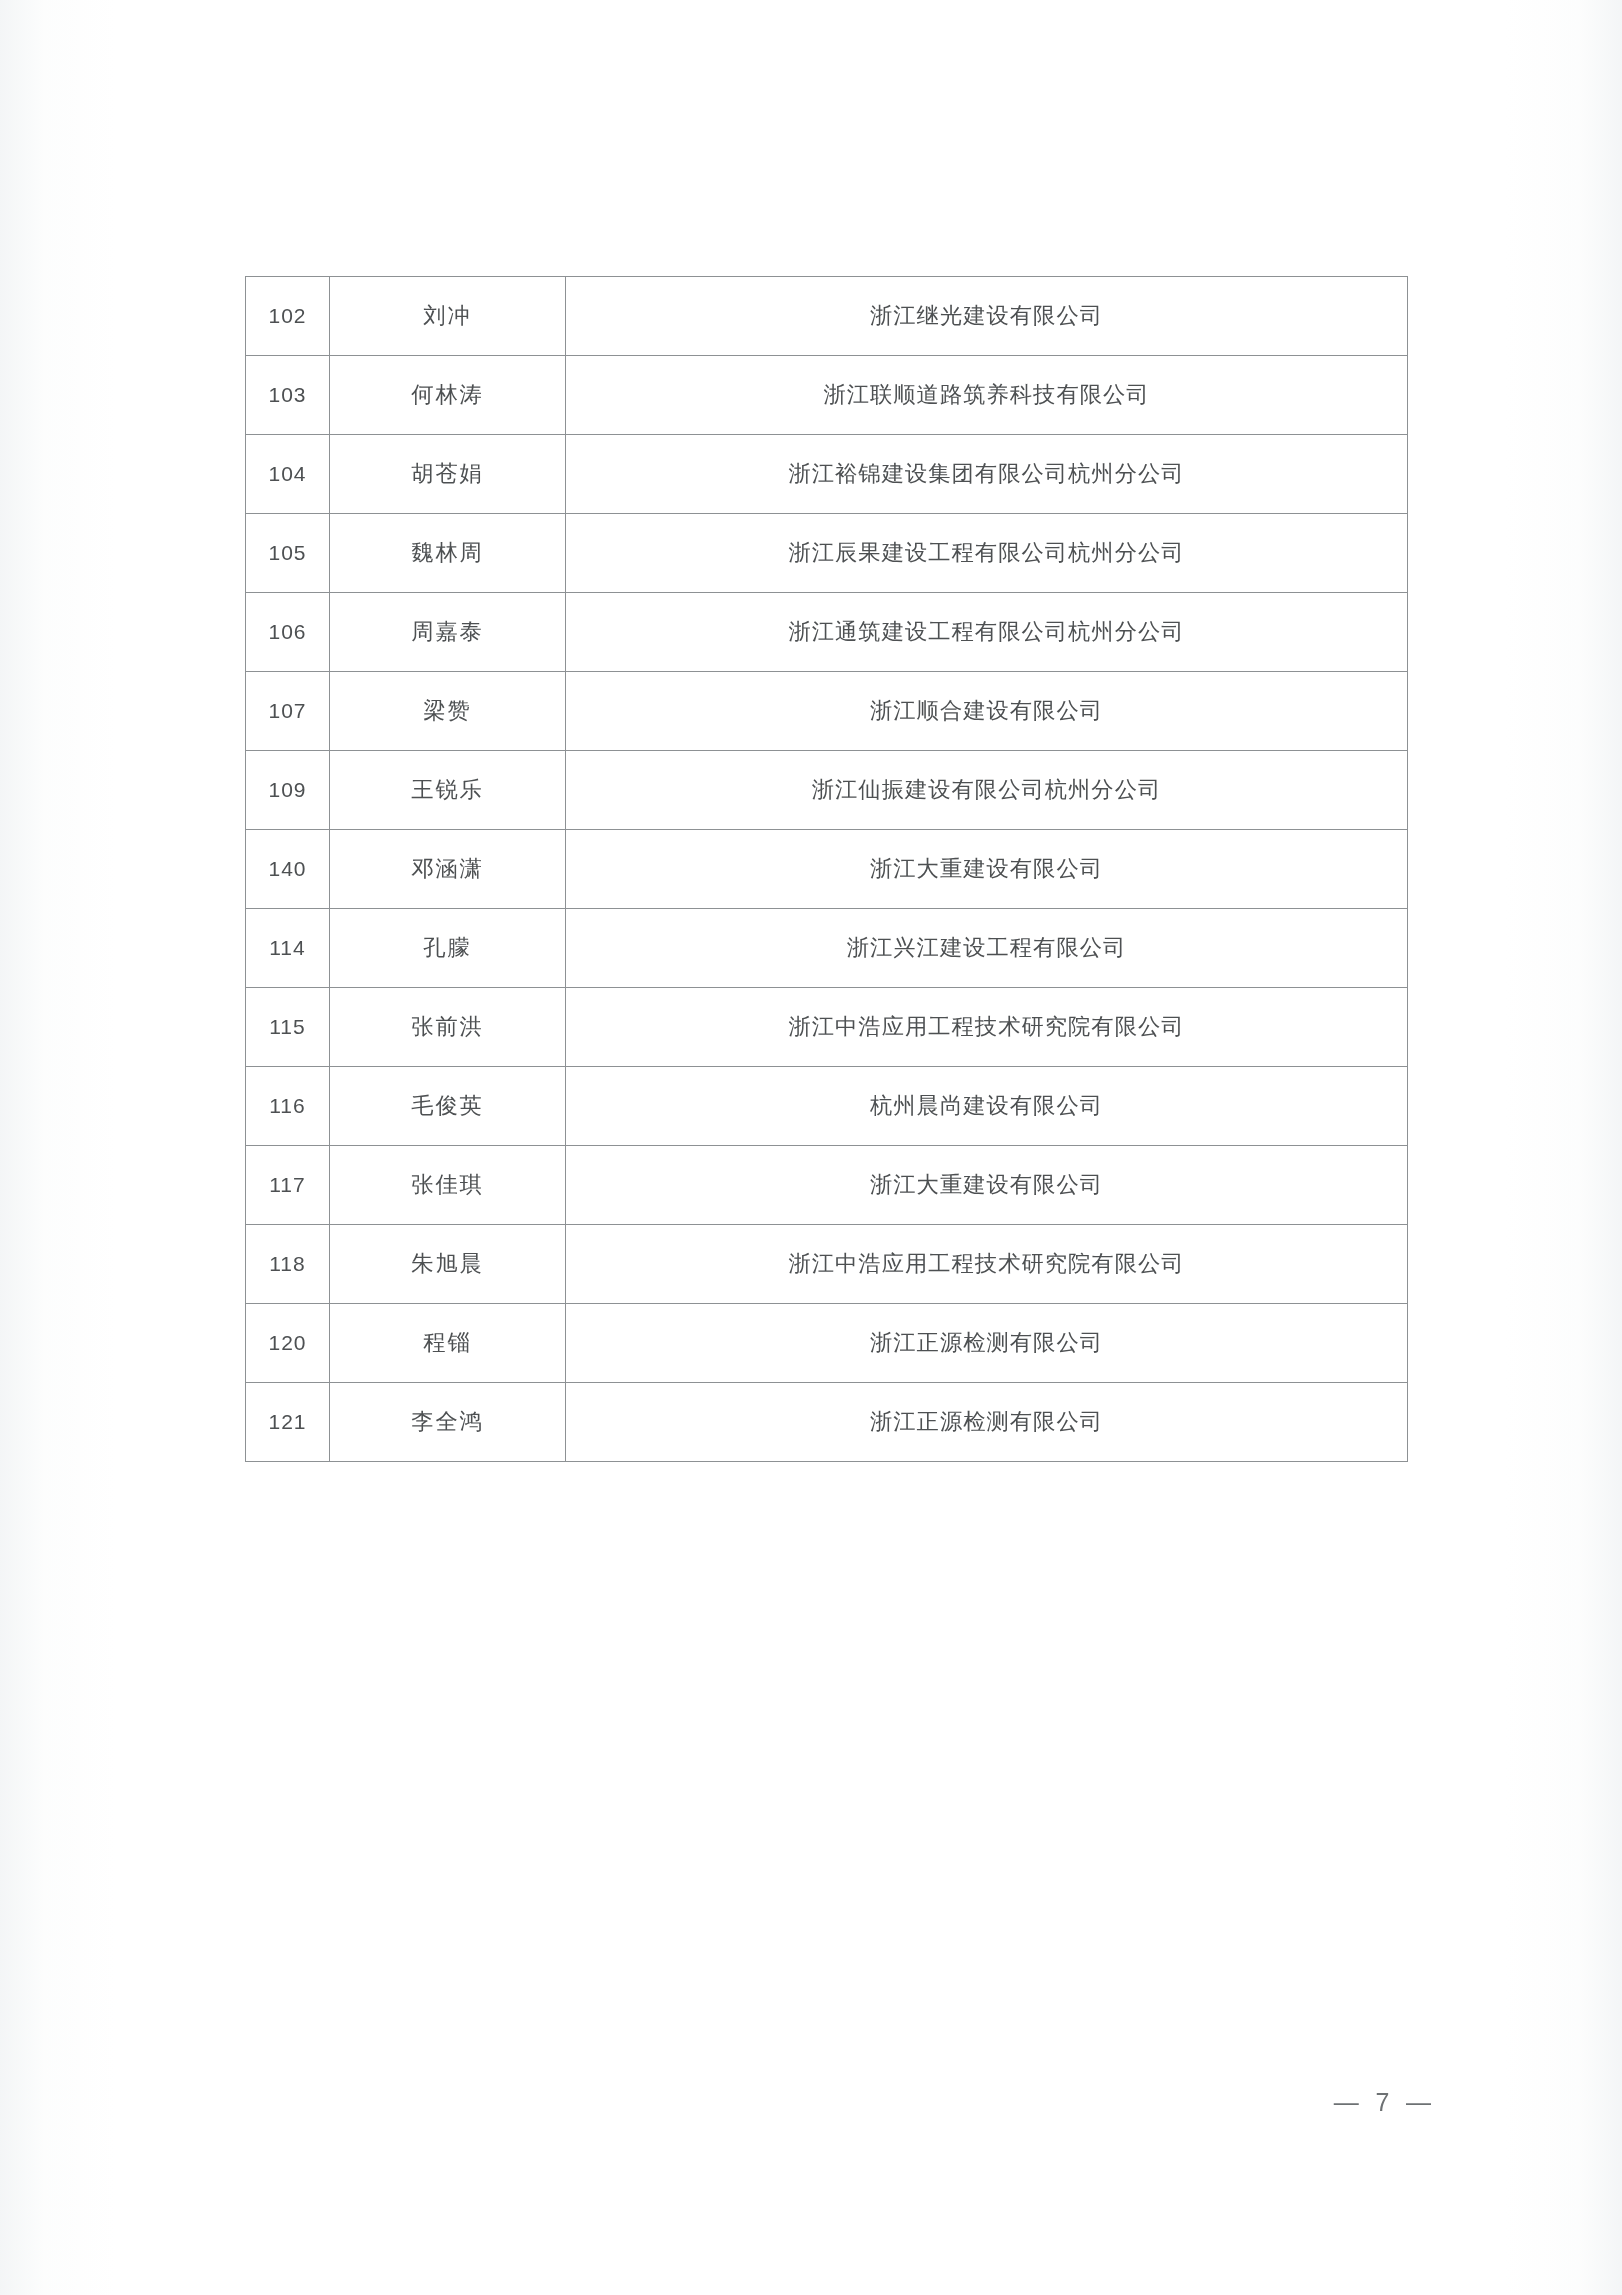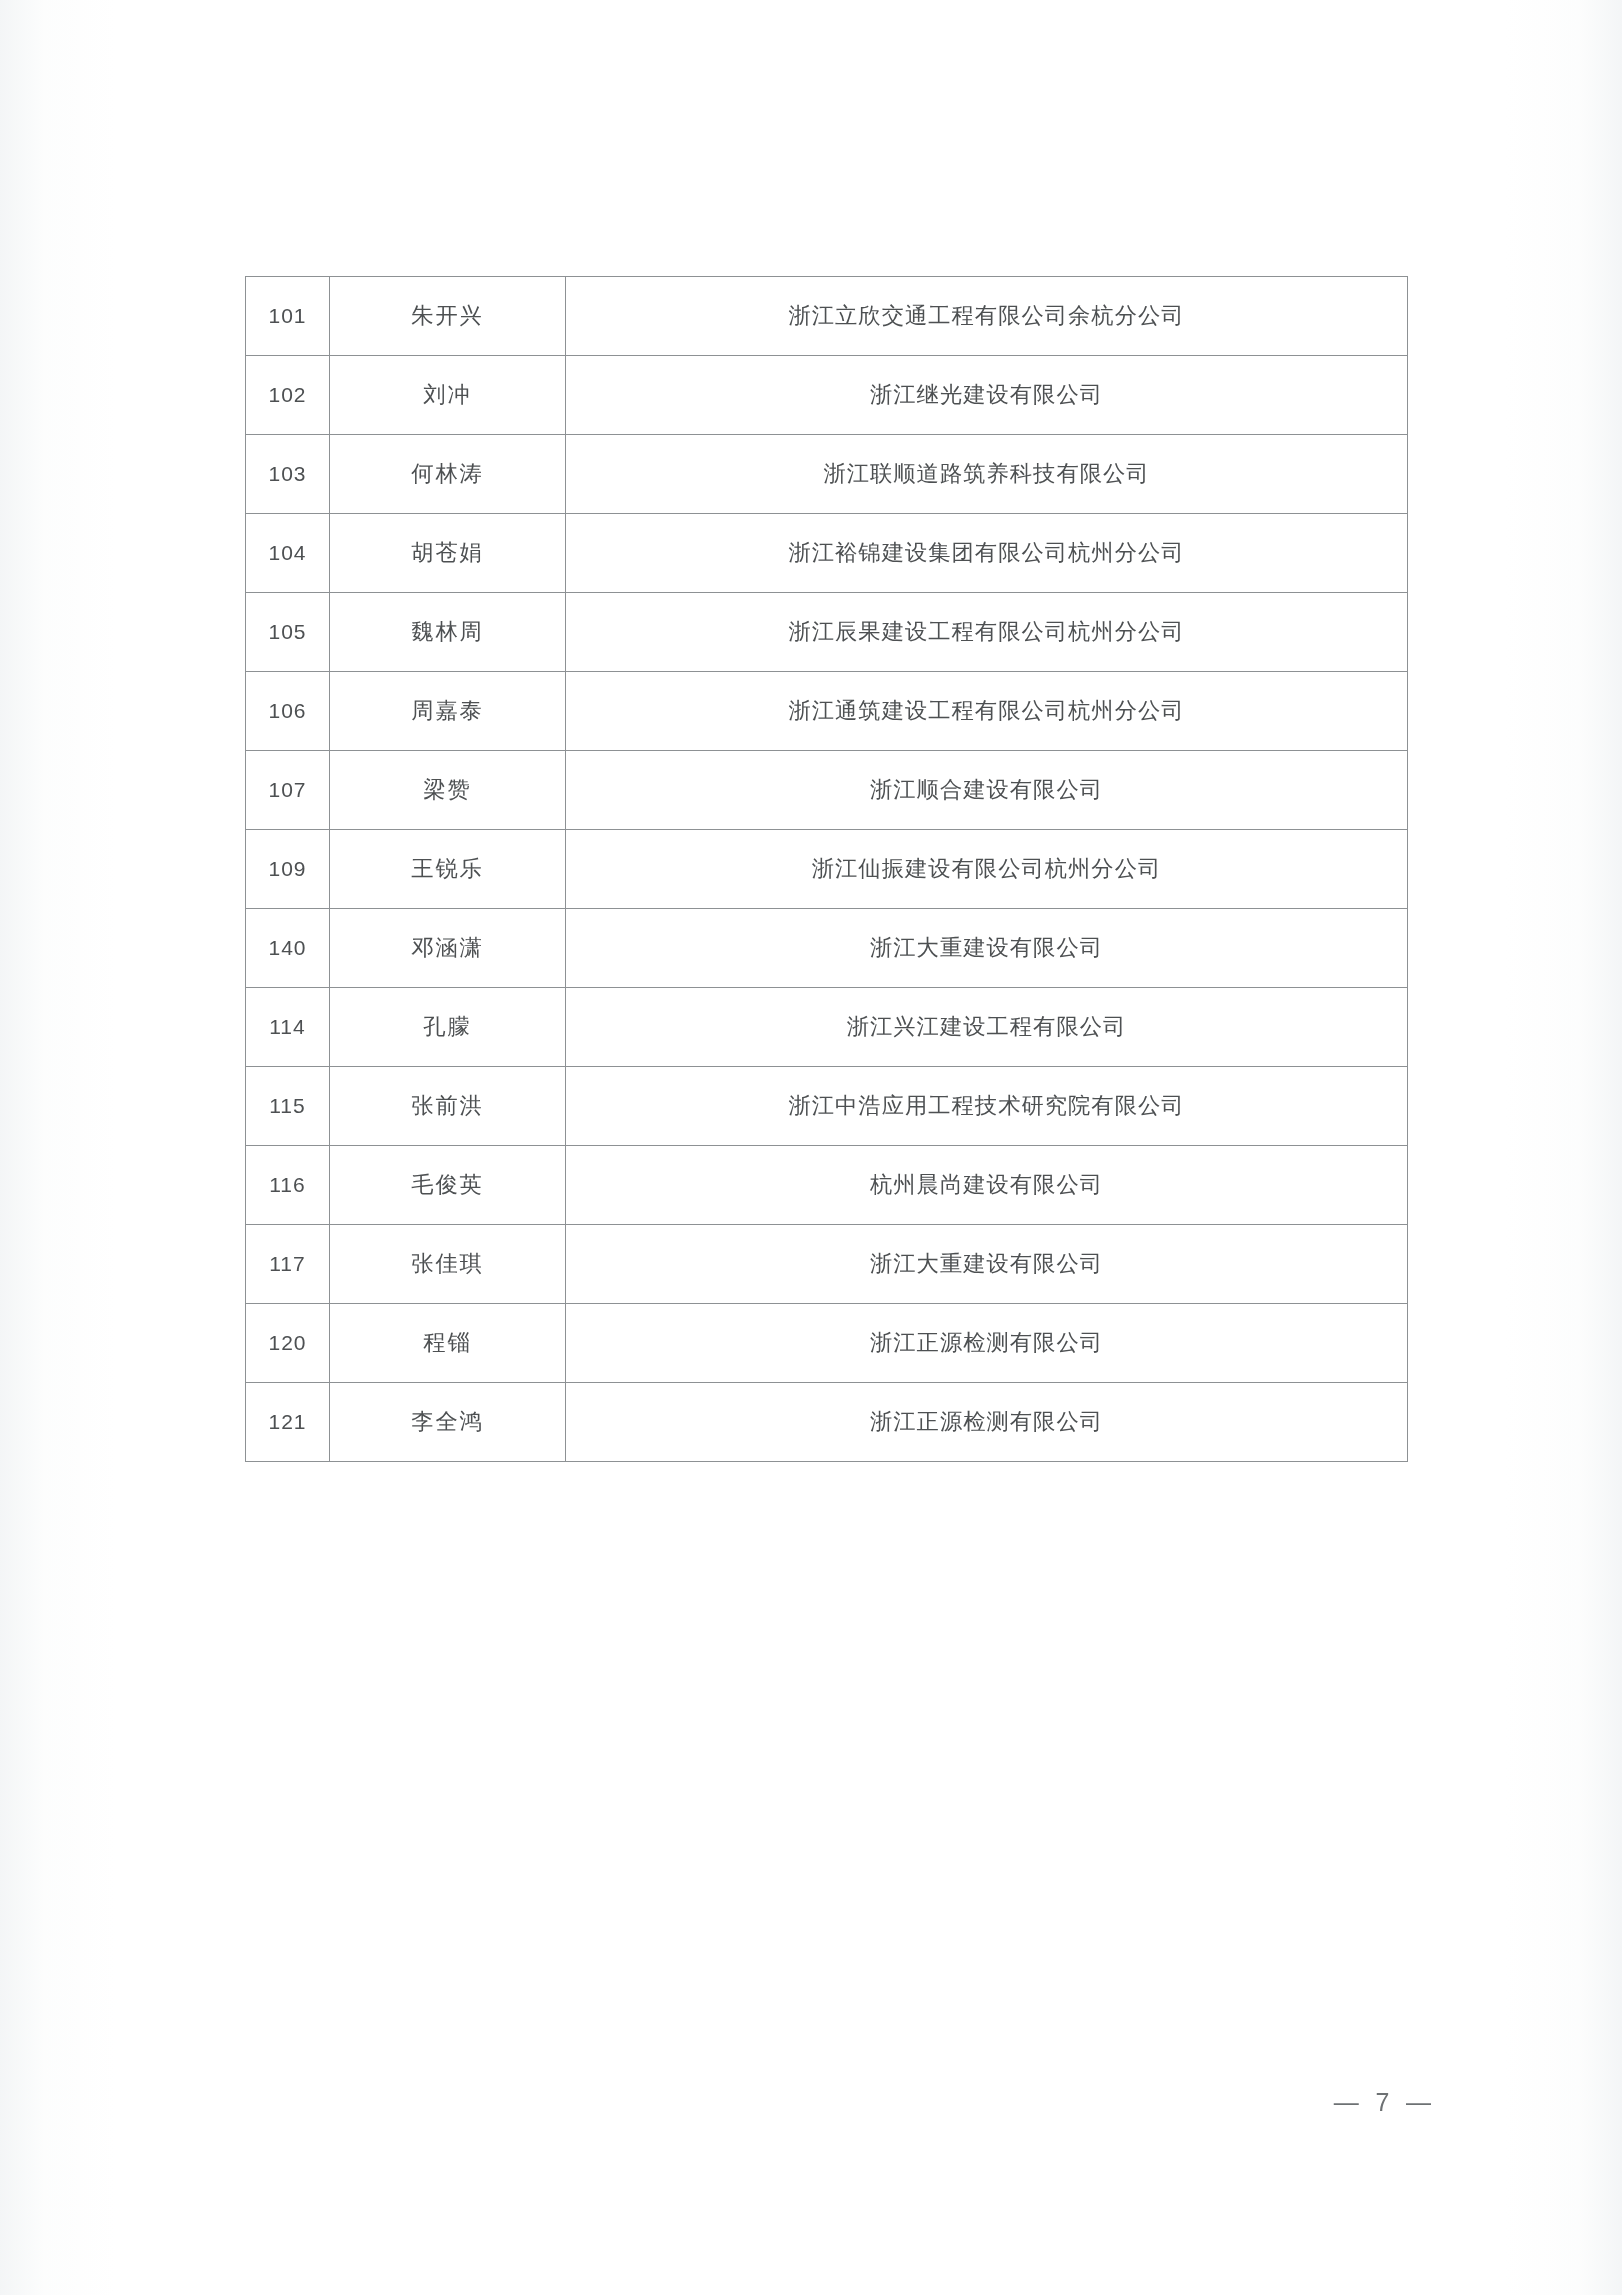--- a/index.html
+++ b/index.html
@@ -109,25 +109,20 @@
 
   <div class="table-wrap">
     <table class="roster">
       <colgroup>
         <col class="c-index">
         <col class="c-name">
         <col class="c-org">
       </colgroup>
       <tbody id="roster-body">
           <tr>
-            <td class="cell-index">101</td>
-            <td class="cell-name">朱开兴</td>
-            <td class="cell-org">浙江立欣交通工程有限公司余杭分公司</td>
-          </tr>
-          <tr>
             <td class="cell-index">102</td>
             <td class="cell-name">刘冲</td>
             <td class="cell-org">浙江继光建设有限公司</td>
           </tr>
           <tr>
             <td class="cell-index">103</td>
             <td class="cell-name">何林涛</td>
             <td class="cell-org">浙江联顺道路筑养科技有限公司</td>
           </tr>
           <tr>
@@ -174,20 +169,25 @@
             <td class="cell-index">116</td>
             <td class="cell-name">毛俊英</td>
             <td class="cell-org">杭州晨尚建设有限公司</td>
           </tr>
           <tr>
             <td class="cell-index">117</td>
             <td class="cell-name">张佳琪</td>
             <td class="cell-org">浙江大重建设有限公司</td>
           </tr>
           <tr>
+            <td class="cell-index">118</td>
+            <td class="cell-name">朱旭晨</td>
+            <td class="cell-org">浙江中浩应用工程技术研究院有限公司</td>
+          </tr>
+          <tr>
             <td class="cell-index">120</td>
             <td class="cell-name">程锱</td>
             <td class="cell-org">浙江正源检测有限公司</td>
           </tr>
           <tr>
             <td class="cell-index">121</td>
             <td class="cell-name">李全鸿</td>
             <td class="cell-org">浙江正源检测有限公司</td>
           </tr>
         </tbody>

